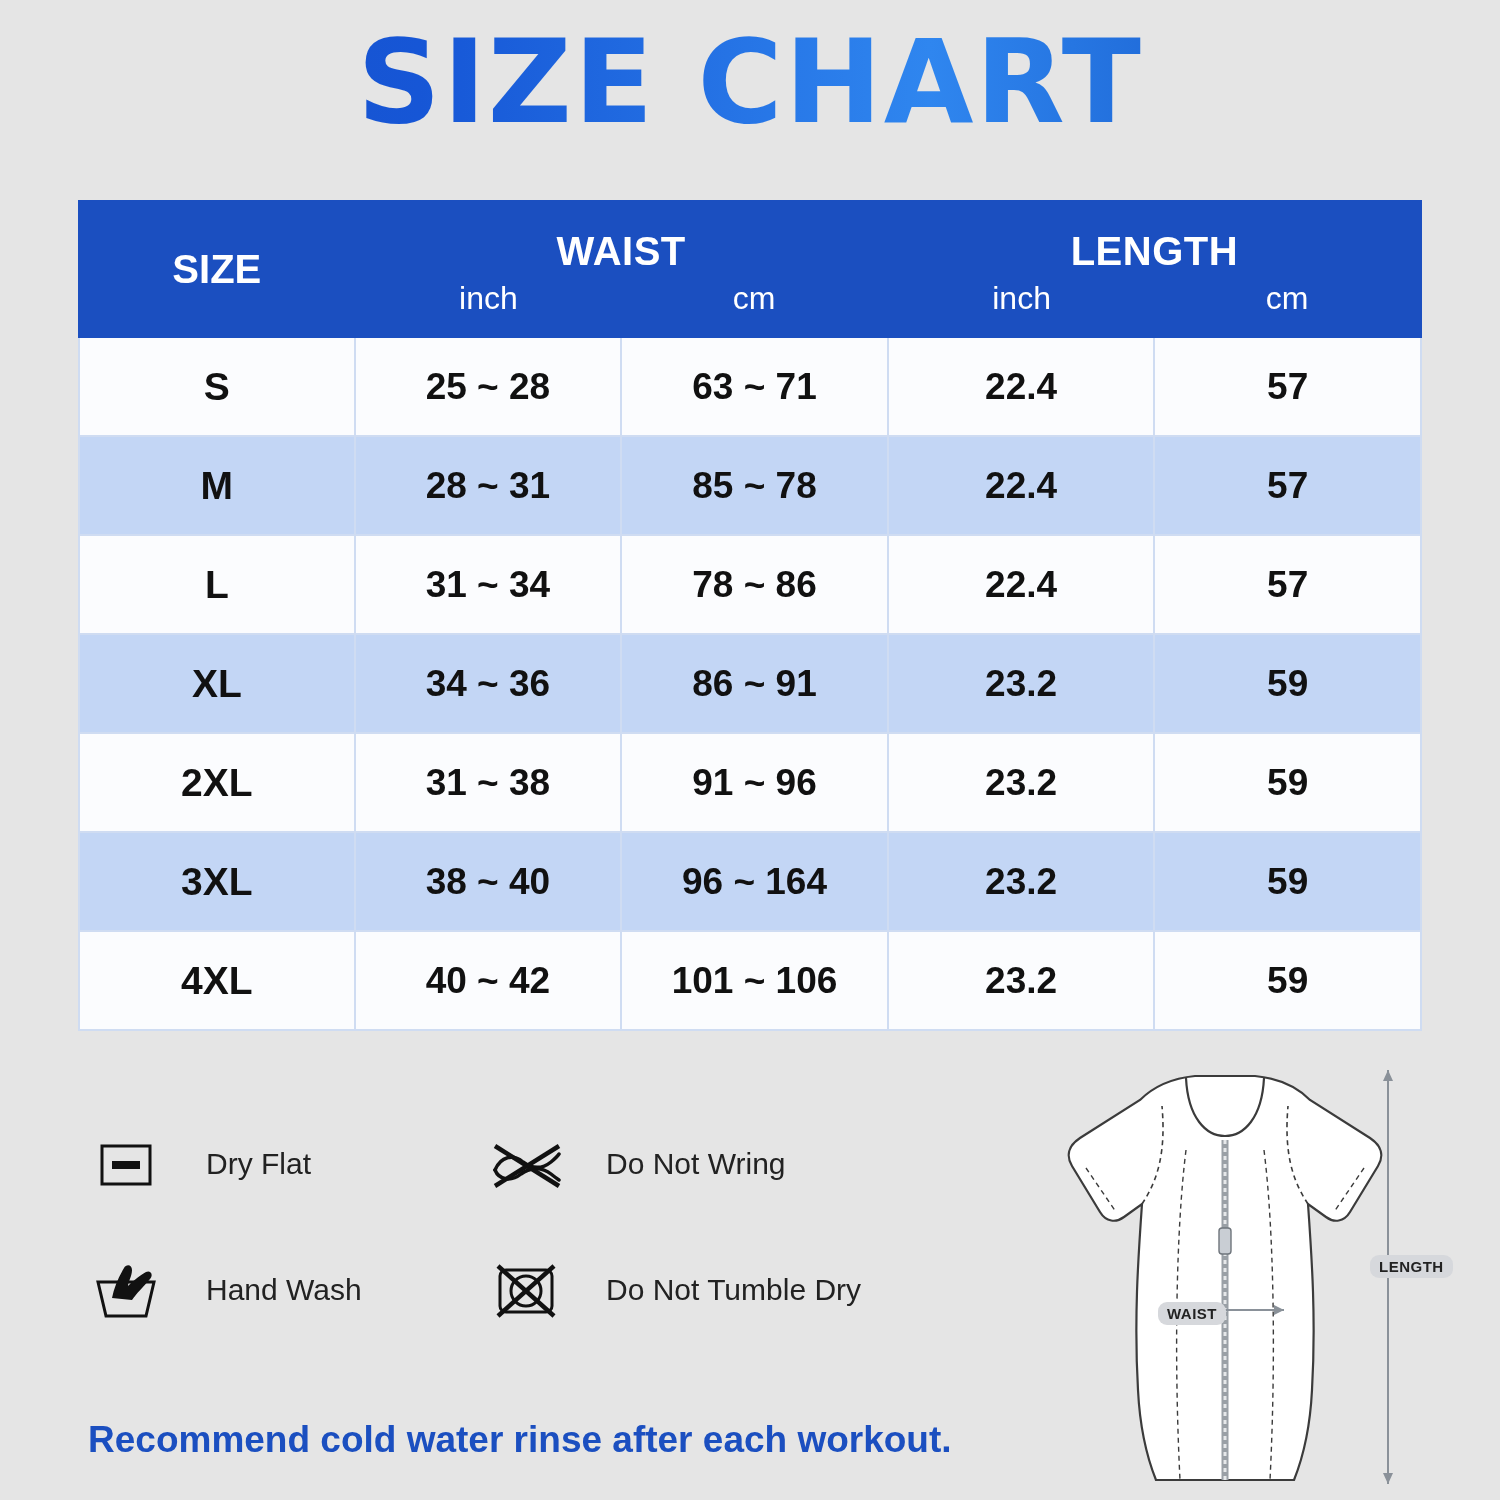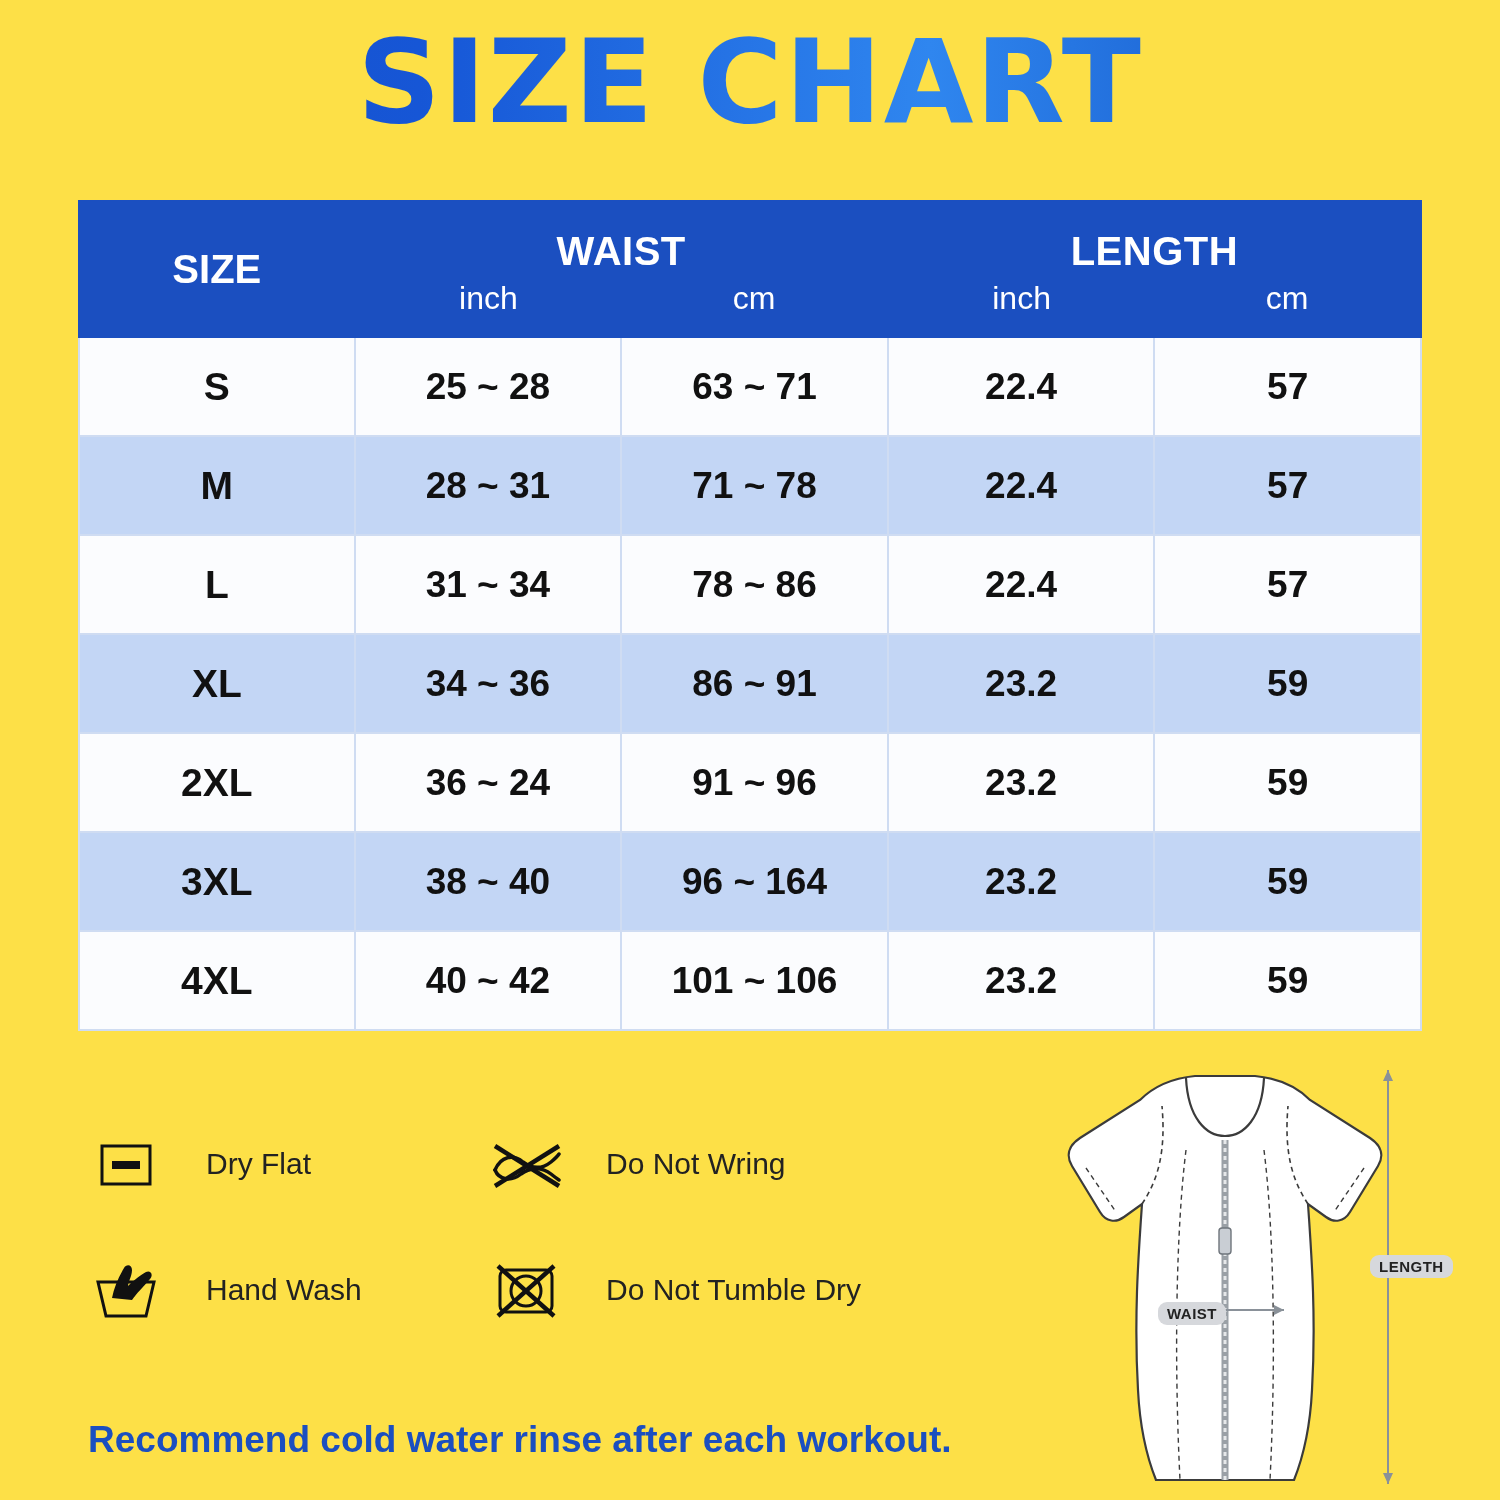--- a/index.html
+++ b/index.html
@@ -9,21 +9,21 @@
     width: 1500px;
     height: 1500px;
     background: #f7f7f8;
     font-family: "Liberation Sans", sans-serif;
     overflow: hidden;
   }
   .page {
     position: relative;
     width: 1500px;
     height: 1500px;
-    background: #fde047;
+    background: #e5e5e5;
   }
 
   
   .title {
     position: absolute;
     top: 18px;
     left: 0;
     width: 1500px;
     text-align: center;
     font-size: 116px;
@@ -187,41 +187,41 @@
         <tr>
           <td class="cell size-cell">S</td>
           <td class="cell">25 ~ 28</td>
           <td class="cell">63 ~ 71</td>
           <td class="cell">22.4</td>
           <td class="cell">57</td>
         </tr>
         <tr class="alt">
           <td class="cell size-cell">M</td>
           <td class="cell">28 ~ 31</td>
-          <td class="cell">71 ~ 78</td>
+          <td class="cell">85 ~ 78</td>
           <td class="cell">22.4</td>
           <td class="cell">57</td>
         </tr>
         <tr>
           <td class="cell size-cell">L</td>
           <td class="cell">31 ~ 34</td>
           <td class="cell">78 ~ 86</td>
           <td class="cell">22.4</td>
           <td class="cell">57</td>
         </tr>
         <tr class="alt">
           <td class="cell size-cell">XL</td>
           <td class="cell">34 ~ 36</td>
           <td class="cell">86 ~ 91</td>
           <td class="cell">23.2</td>
           <td class="cell">59</td>
         </tr>
         <tr>
           <td class="cell size-cell">2XL</td>
-          <td class="cell">36 ~ 24</td>
+          <td class="cell">31 ~ 38</td>
           <td class="cell">91 ~ 96</td>
           <td class="cell">23.2</td>
           <td class="cell">59</td>
         </tr>
         <tr class="alt">
           <td class="cell size-cell">3XL</td>
           <td class="cell">38 ~ 40</td>
           <td class="cell">96 ~ 164</td>
           <td class="cell">23.2</td>
           <td class="cell">59</td>

